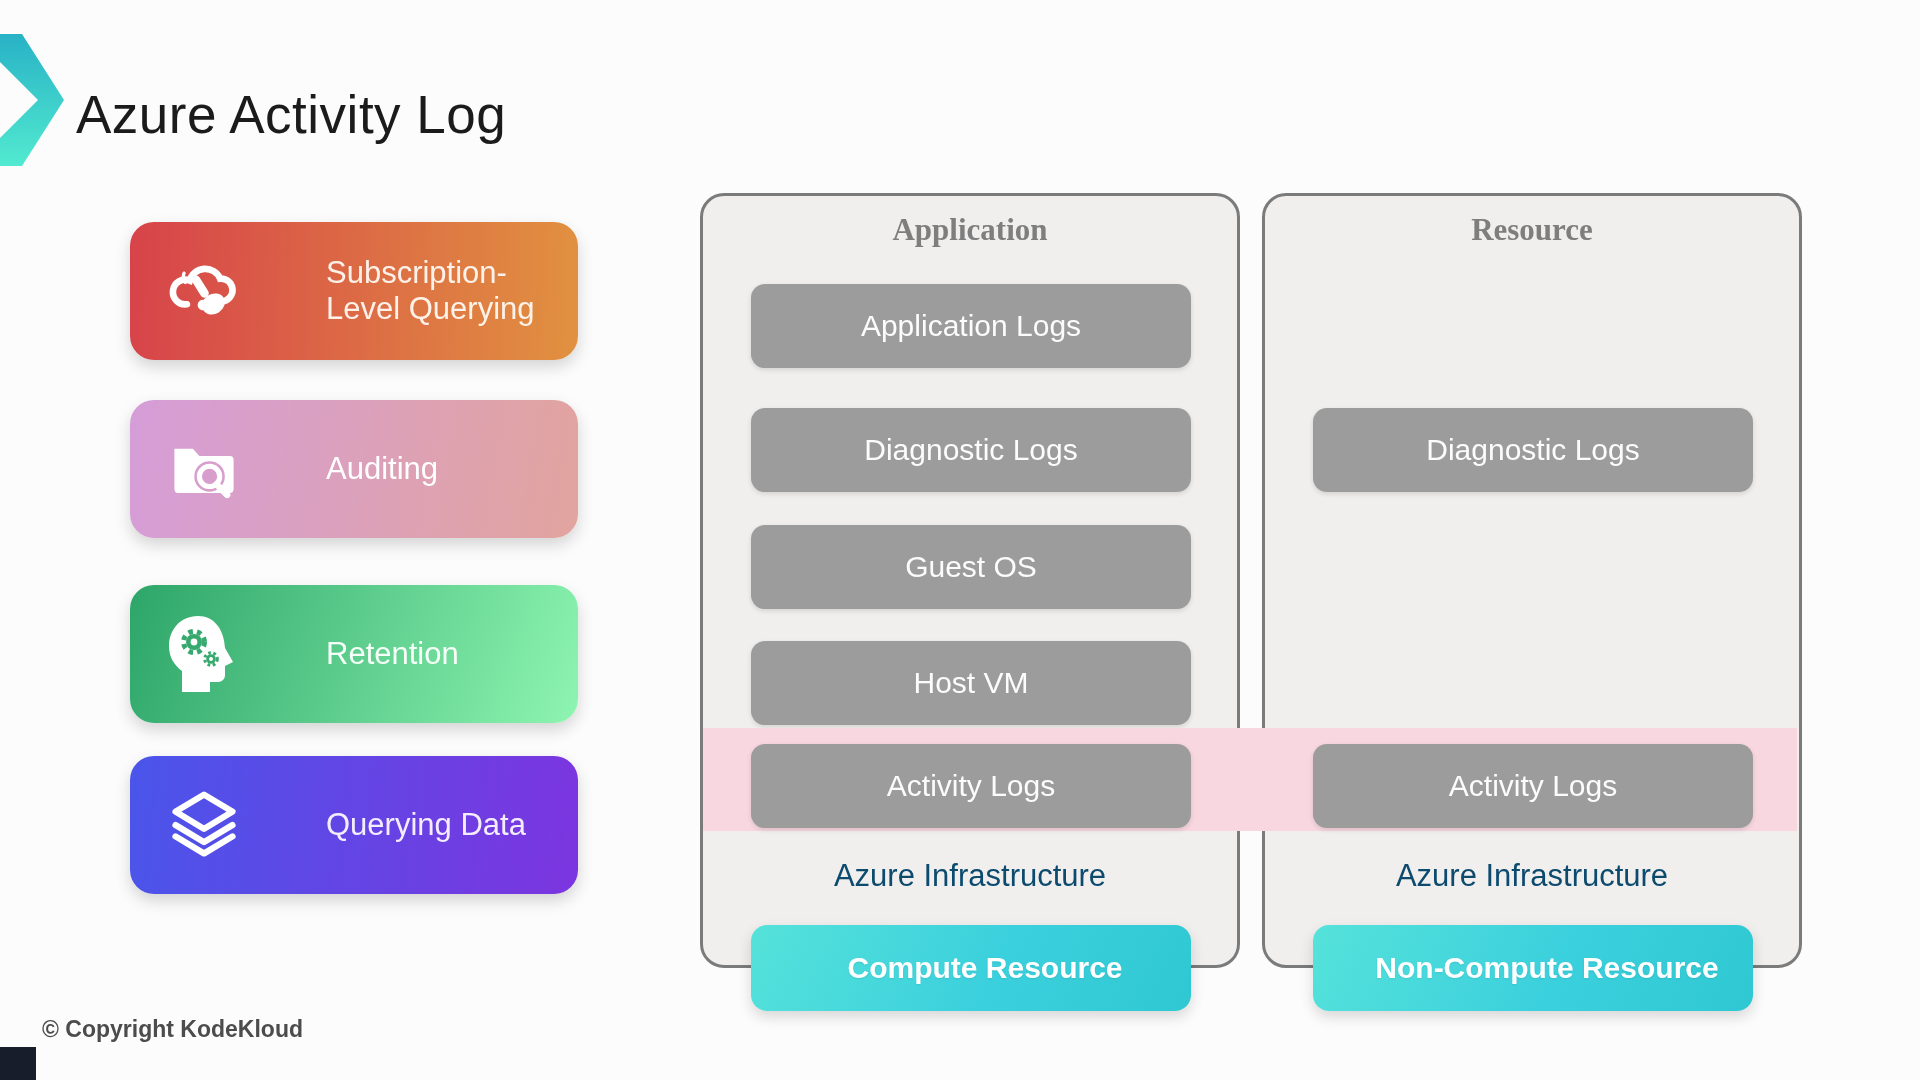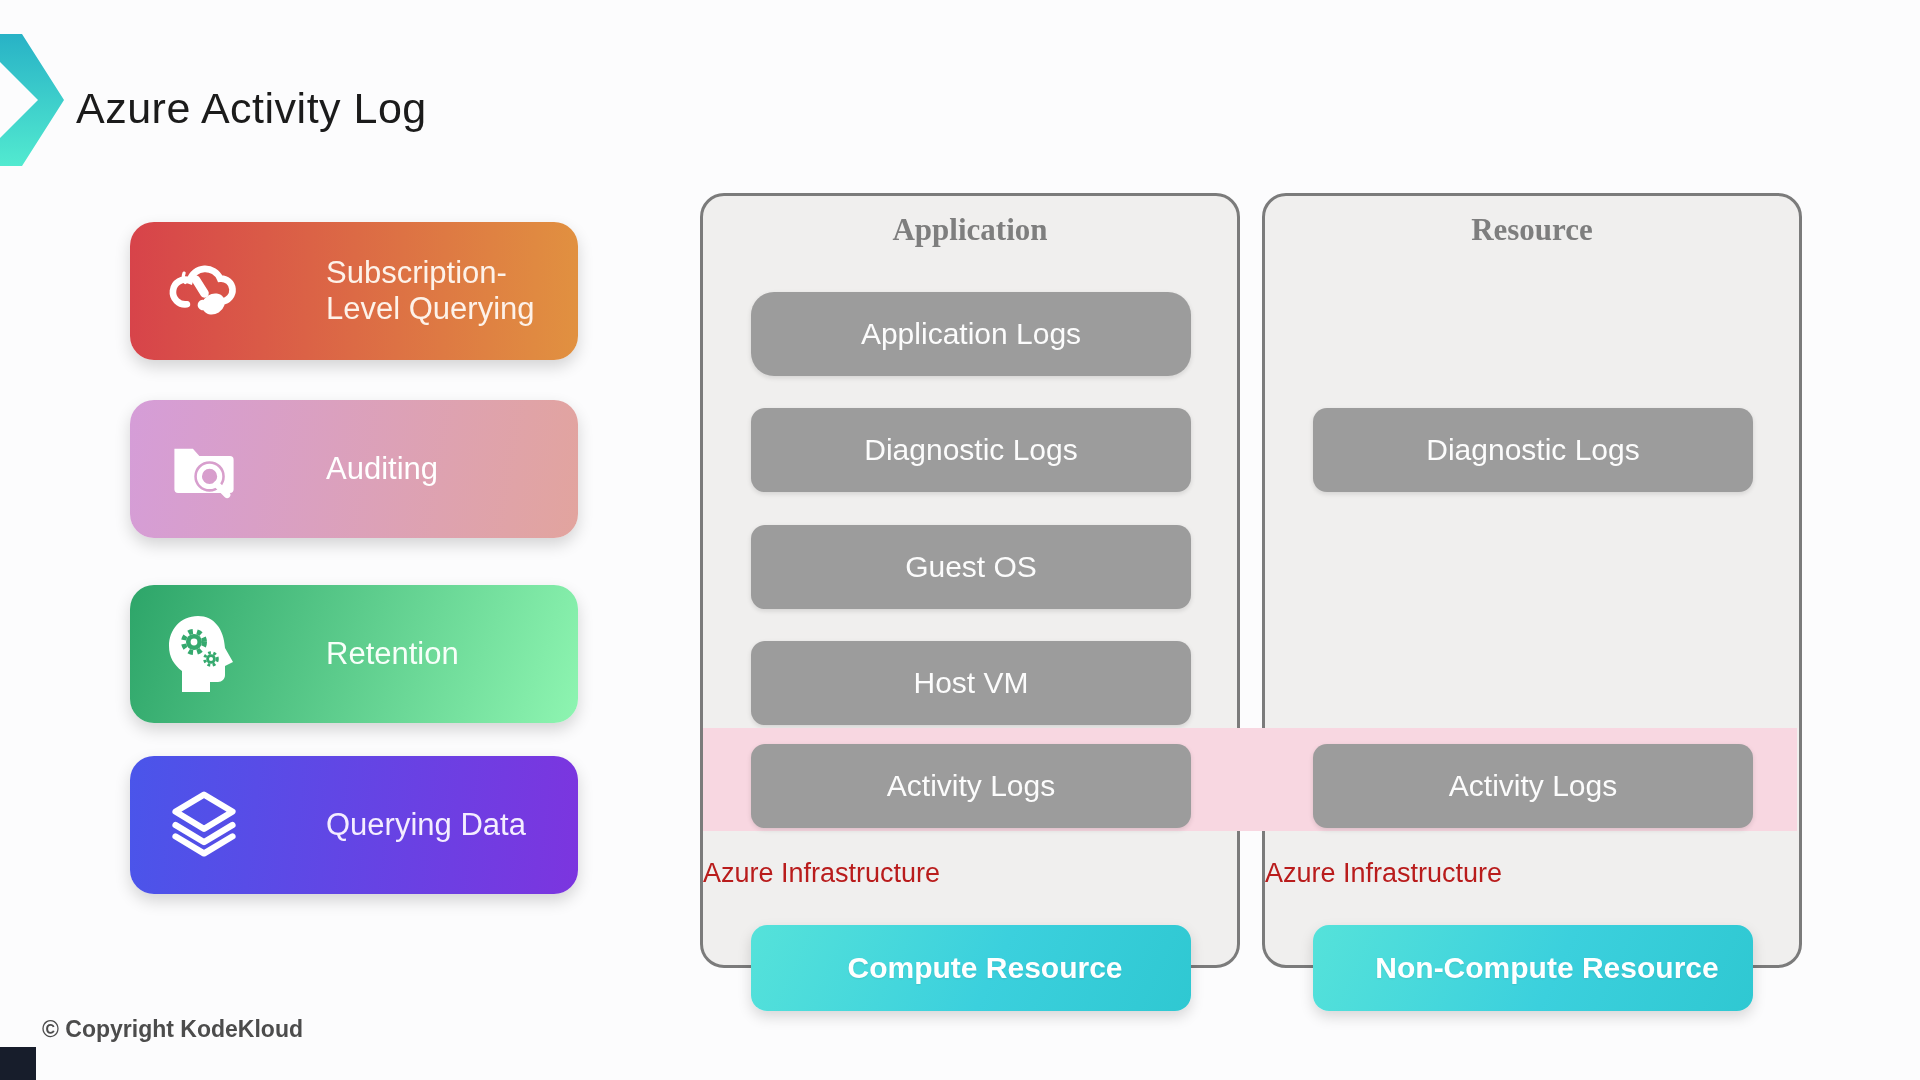--- a/index.html
+++ b/index.html
@@ -7,21 +7,21 @@
   body { font-family:"Liberation Sans","DejaVu Sans",sans-serif; background:#e9e9ea; }
   .stage {
     position:relative; width:1920px; height:1080px;
     background:#fcfcfd; overflow:hidden;
   }
 
   
   .logo { position:absolute; left:0; top:34px; width:64px; height:132px; }
   .page-title {
     position:absolute; left:76px; top:84px;
-    font-size:43px; font-weight:500; color:#1b1b1b; letter-spacing:.5px;
+    font-size:53px; font-weight:500; color:#1b1b1b; letter-spacing:.5px;
   }
 
   
   .feature {
     position:absolute; left:130px; width:448px; height:138px;
     border-radius:24px; box-shadow:0 7px 16px rgba(0,0,0,.16);
     display:flex; align-items:center;
   }
   .feature .icon-wrap {
     position:absolute; left:34px; width:80px; height:100%;
@@ -51,31 +51,31 @@
     position:absolute; top:16px; left:0; width:100%;
     text-align:center; font-size:31px; font-weight:700; color:#7e7e7e;font-family:Liberation Serif, serif;
   }
   .log-box {
     position:absolute; left:48px; width:440px; height:84px;
     background:#9c9c9c; border-radius:14px;
     display:flex; align-items:center; justify-content:center;
     color:#fcfcfc; font-size:30px;
     box-shadow:0 2px 5px rgba(0,0,0,.12);
   }
-  .p-app .b0 { top:96px;border-radius:23px; }
+  .p-app .b0 { top:88px; }
   .p-app .b1 { top:212px; }
   .p-app .b2 { top:329px; }
   .p-app .b3 { top:445px; }
   .p-app .b4 { top:548px; z-index:2; }
   .p-res .b0 { top:212px; }
   .p-res .b1 { top:548px; z-index:2; }
 
   .panel-footer {
     position:absolute; top:662px; left:0; width:100%;
-    text-align:left; font-size:27px; color:#b91c1c;
+    text-align:center; font-size:31px; color:#0c4a6e;
   }
   .resource-btn {
     position:absolute; left:48px; width:440px; top:729px; height:86px;
     border-radius:16px; z-index:2;
     background:linear-gradient(115deg,#55e2da 0%,#3bd0dd 55%,#2fc8d2 100%);
     display:flex; align-items:center; justify-content:center;
     color:#ffffff; font-size:30px; font-weight:700;
     box-shadow:0 6px 14px rgba(0,0,0,.15);
     text-shadow:0 1px 2px rgba(0,0,0,.08);
     padding-left:28px;

